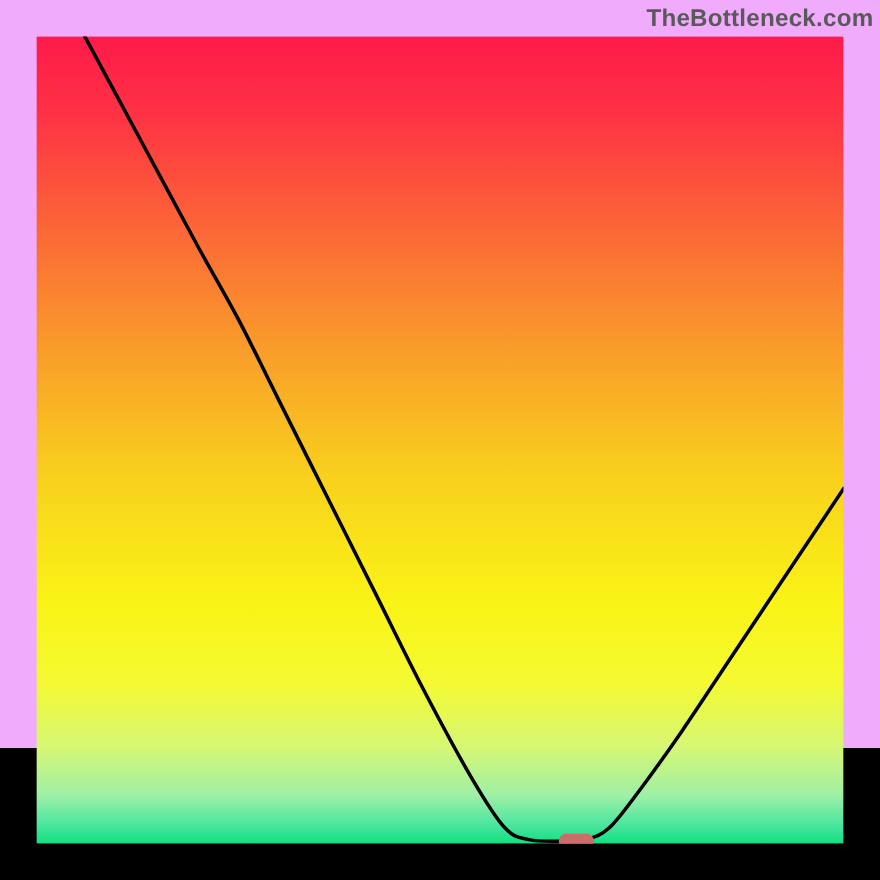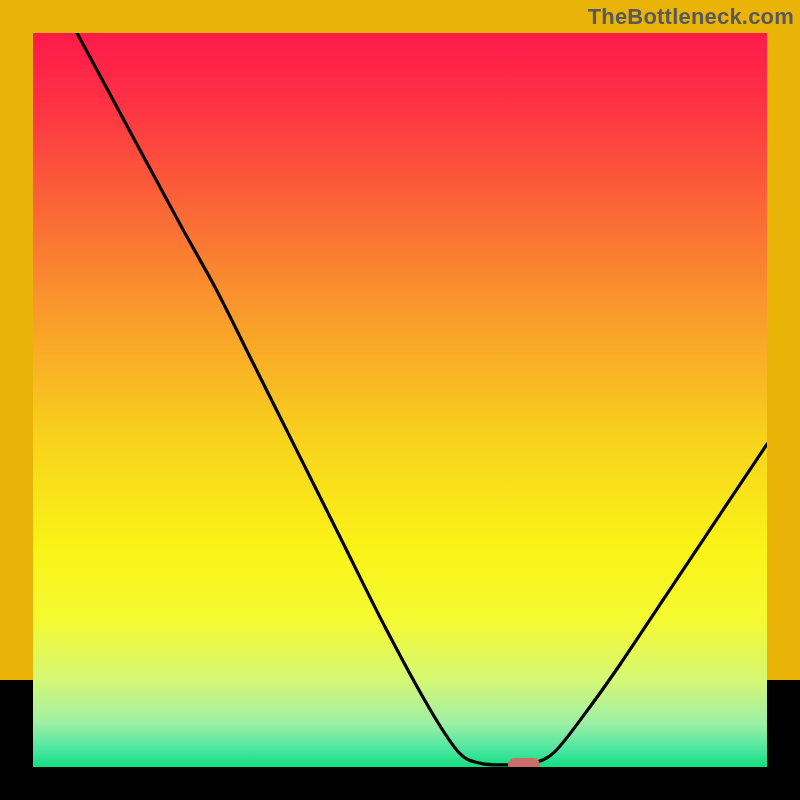--- a/index.html
+++ b/index.html
@@ -8,21 +8,21 @@
     width: 800px;
     height: 800px;
     background: #000;
     overflow: hidden;
     font-family: Arial, Helvetica, sans-serif;
   }
   .frame {
     position: relative;
     width: 800px;
     height: 680px;
-    background: #eab308;
+    background: #f0abfc;
   }
   .watermark {
     position: absolute;
     top: 4px;
     right: 6px;
     color: #595959;
     font-size: 22px;
     font-weight: 600;
     letter-spacing: 0.2px;
     z-index: 10;

